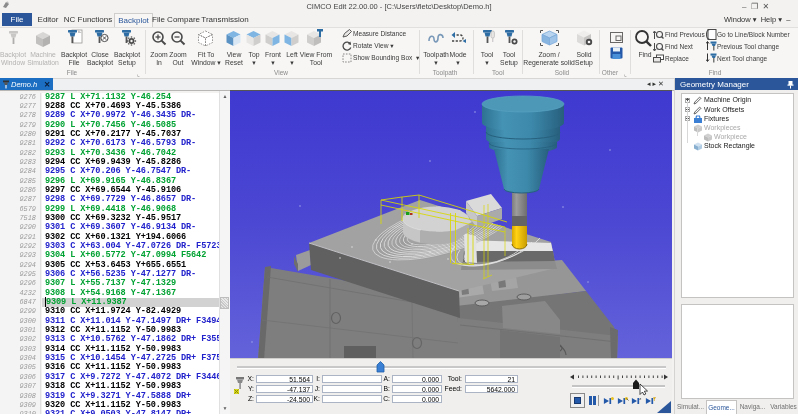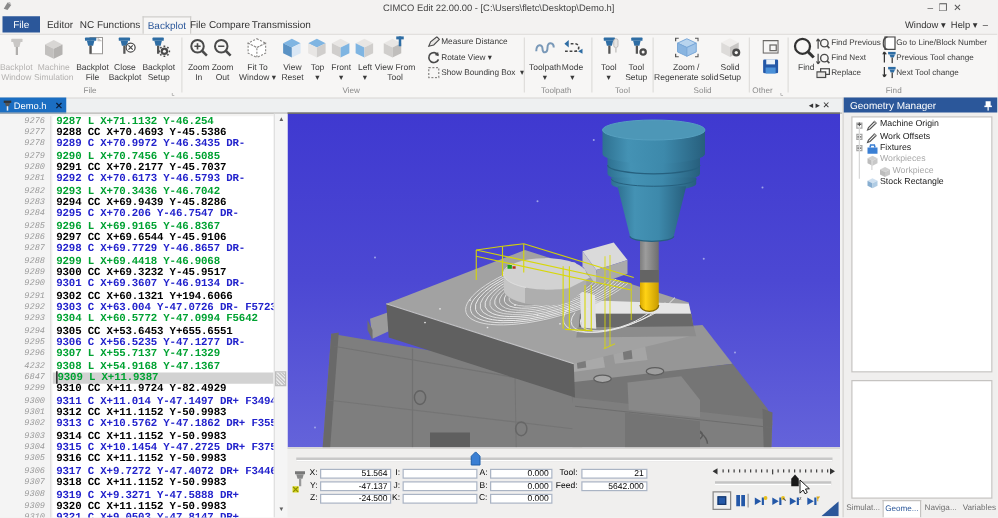--- a/index.html
+++ b/index.html
@@ -273,40 +273,40 @@
 <div class="abs gsep" style="left:599px;"></div>
 <div class="abs gsep" style="left:630px;"></div>
 <div class="abs" id="doctabs"></div>
 
 <div class="abs" style="left:0;top:78px;width:53px;height:13px;background:#1b6ec2;"></div>
 <svg class="abs" style="left:2px;top:80px;" width="8" height="9" viewBox="0 0 8 9">
     <rect x="1" y="0.5" width="6" height="1.8" fill="#333"></rect>
     <path d="M2 2.3 L6 2.3 L5.2 5 L2.8 5 Z" fill="#555"></path>
     <rect x="3.4" y="5" width="1.2" height="3.5" fill="#eee"></rect>
   </svg>
-<div class="abs" style="left:11px;top:80px;font-size:7.5px;color:#fff;">Demo.h</div>
+<div class="abs" style="left:11px;top:80px;font-size:7.5px;color:#fff;font-style:italic;">Demo.h</div>
 <div class="abs" style="left:44px;top:80px;font-size:7.5px;color:#0a1c38;font-weight:bold;">✕</div>
 <div class="abs" style="left:647px;top:80px;font-size:7px;color:#333;">◂ ▸ ✕</div>
 <div class="abs" style="left:0px;top:90px;width:674px;height:1px;background:#b8b6b4;"></div>
 
 <div class="abs" id="gutter">
     <span class="ln">9276</span>
     <span class="ln">9277</span>
     <span class="ln">9278</span>
     <span class="ln">9279</span>
     <span class="ln">9280</span>
     <span class="ln">9281</span>
     <span class="ln">9282</span>
     <span class="ln">9283</span>
     <span class="ln">9284</span>
     <span class="ln">9285</span>
     <span class="ln">9286</span>
     <span class="ln">9287</span>
-    <span class="ln">9288</span>
-    <span class="ln">9289</span>
+    <span class="ln">6579</span>
+    <span class="ln">7518</span>
     <span class="ln">9290</span>
     <span class="ln">9291</span>
     <span class="ln">9292</span>
     <span class="ln">9293</span>
     <span class="ln">9294</span>
     <span class="ln">9295</span>
     <span class="ln">9296</span>
     <span class="ln">4232</span>
     <span class="ln">6847</span>
     <span class="ln">9299</span>

